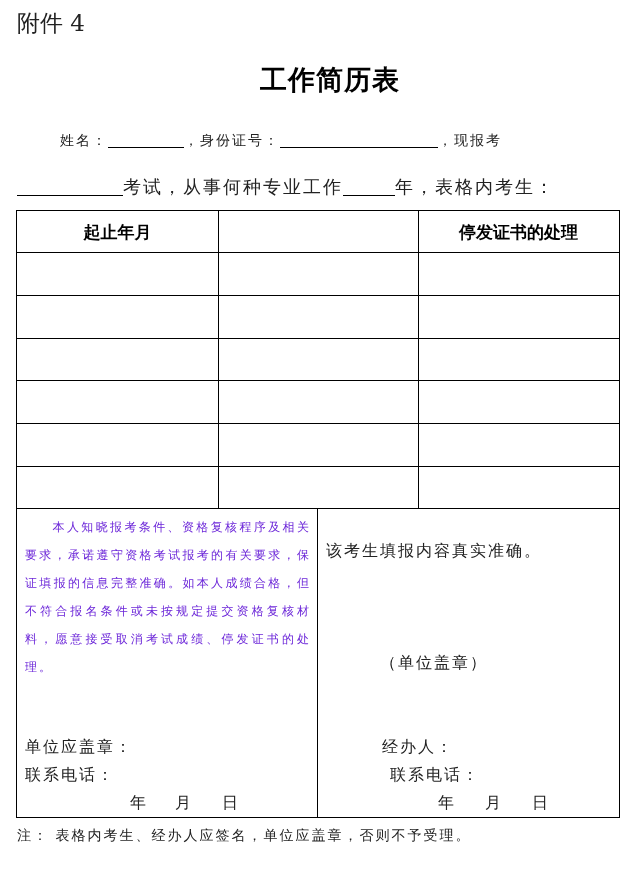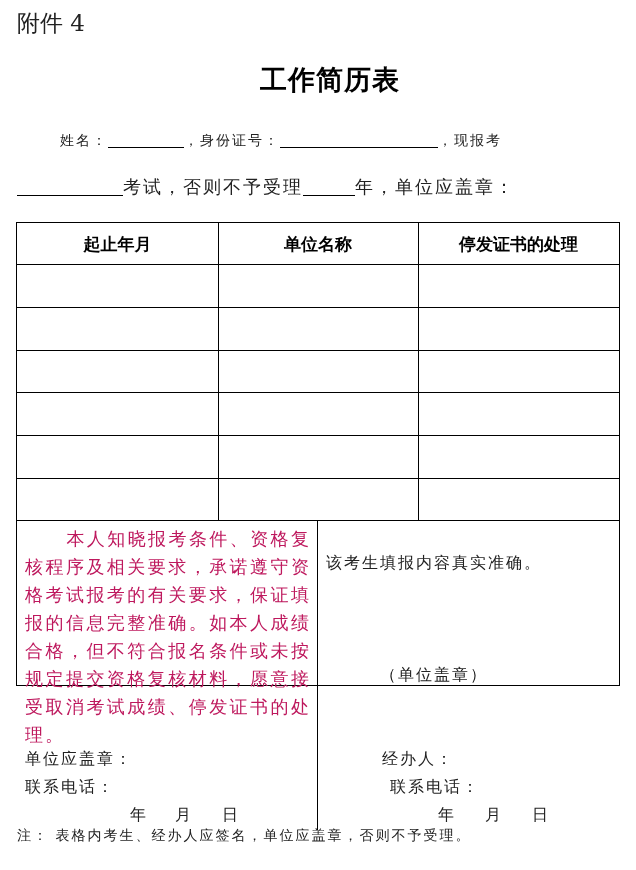--- a/index.html
+++ b/index.html
@@ -4,59 +4,58 @@
 <style>
   * { box-sizing: border-box; margin: 0; padding: 0; }
   html, body { width: 636px; height: 870px; background: #ffffff; overflow: hidden; }
   body { position: relative; font-family: "DejaVu Serif", "Liberation Serif", serif; color: #111; }
   .abs { position: absolute; white-space: nowrap; }
   .attachment { left: 17px; top: 8px; font-size: 23px; color: #222; }
   .title { left: 0; width: 636px; top: 62px; text-align: center; font-size: 27px; font-weight: bold; letter-spacing: 1px; color: #000; padding-left: 24px; }
   .line1 { top: 130px; left: 60px; font-size: 14px; color: #222; letter-spacing: 2px; }
   .line2 { top: 175px; left: 17px; font-size: 18px; color: #222; letter-spacing: 2px; }
   .blank { display: inline-block; border-bottom: 1px solid #000; height: 18px; vertical-align: -3px; }
-  .grid { position: absolute; left: 16px; top: 210px; width: 604px; height: 464px; border: 1.5px solid #000; margin-top: 12px; }
+  .grid { position: absolute; left: 16px; top: 210px; width: 604px; height: 608px; border: 1.5px solid #000; }
   .hline { position: absolute; left: 0; right: 0; height: 0; border-top: 1.5px solid #000; }
   .vline { position: absolute; width: 0; border-left: 1.5px solid #000; }
   .th { position: absolute; top: 0; height: 42px; line-height: 42px; text-align: center; font-size: 17px; font-weight: bold; color: #000; }
   .cell { position: absolute; }
-  .pledge { position: absolute; left: 8px; top: 4px; width: 286px; font-size: 18px; line-height: 28px; color: #be185d; letter-spacing: 2px; white-space: normal; text-indent: 2.3em; text-align: justify; }
+  .pledge { position: absolute; left: 8px; top: 4px; width: 286px; font-size: 12px; line-height: 28px; color: #6d28d9; letter-spacing: 2px; white-space: normal; text-indent: 2.3em; text-align: justify; }
   .txt { position: absolute; font-size: 16px; color: #222; letter-spacing: 2px; white-space: nowrap; }
   .note { left: 17px; top: 827px; font-size: 14px; color: #222; letter-spacing: 2px; }
 </style>
 </head>
 <body>
 
 <div class="abs attachment">附件 4</div>
 <div class="abs title">工作简历表</div>
 
 <div class="abs line1">
   <span>姓名：</span><span class="blank" style="width:76px"></span><span>，身份证号：</span><span class="blank" style="width:158px"></span><span>，现报考</span>
 </div>
 <div class="abs line2">
-  <span class="blank" style="width:106px"></span><span>考试，否则不予受理</span><span class="blank" style="width:52px"></span><span>年，单位应盖章：</span>
+  <span class="blank" style="width:106px"></span><span>考试，从事何种专业工作</span><span class="blank" style="width:52px"></span><span>年，表格内考生：</span>
 </div>
 
 <div class="grid">
 
   <div class="hline" style="top:41px"></div>
   <div class="hline" style="top:84px"></div>
   <div class="hline" style="top:127px"></div>
   <div class="hline" style="top:169px"></div>
   <div class="hline" style="top:212px"></div>
   <div class="hline" style="top:255px"></div>
   <div class="hline" style="top:297px"></div>
 
   <div class="vline" style="left:201px; top:0; height:298px"></div>
   <div class="vline" style="left:401px; top:0; height:298px"></div>
 
   <div class="vline" style="left:300px; top:297px; height:310px"></div>
 
   <div class="th" style="left:0; width:201px">起止年月</div>
-  <div class="th" style="left:201px; width:200px">单位名称</div>
   <div class="th" style="left:401px; width:201px">停发证书的处理</div>
 
   <div class="cell" style="left:0;top:42px;width:201px;height:42px"></div>
   <div class="cell" style="left:202px;top:42px;width:199px;height:42px"></div>
   <div class="cell" style="left:402px;top:42px;width:200px;height:42px"></div>
   <div class="cell" style="left:0;top:85px;width:201px;height:42px"></div>
   <div class="cell" style="left:202px;top:85px;width:199px;height:42px"></div>
   <div class="cell" style="left:402px;top:85px;width:200px;height:42px"></div>
   <div class="cell" style="left:0;top:128px;width:201px;height:41px"></div>
   <div class="cell" style="left:202px;top:128px;width:199px;height:41px"></div>

